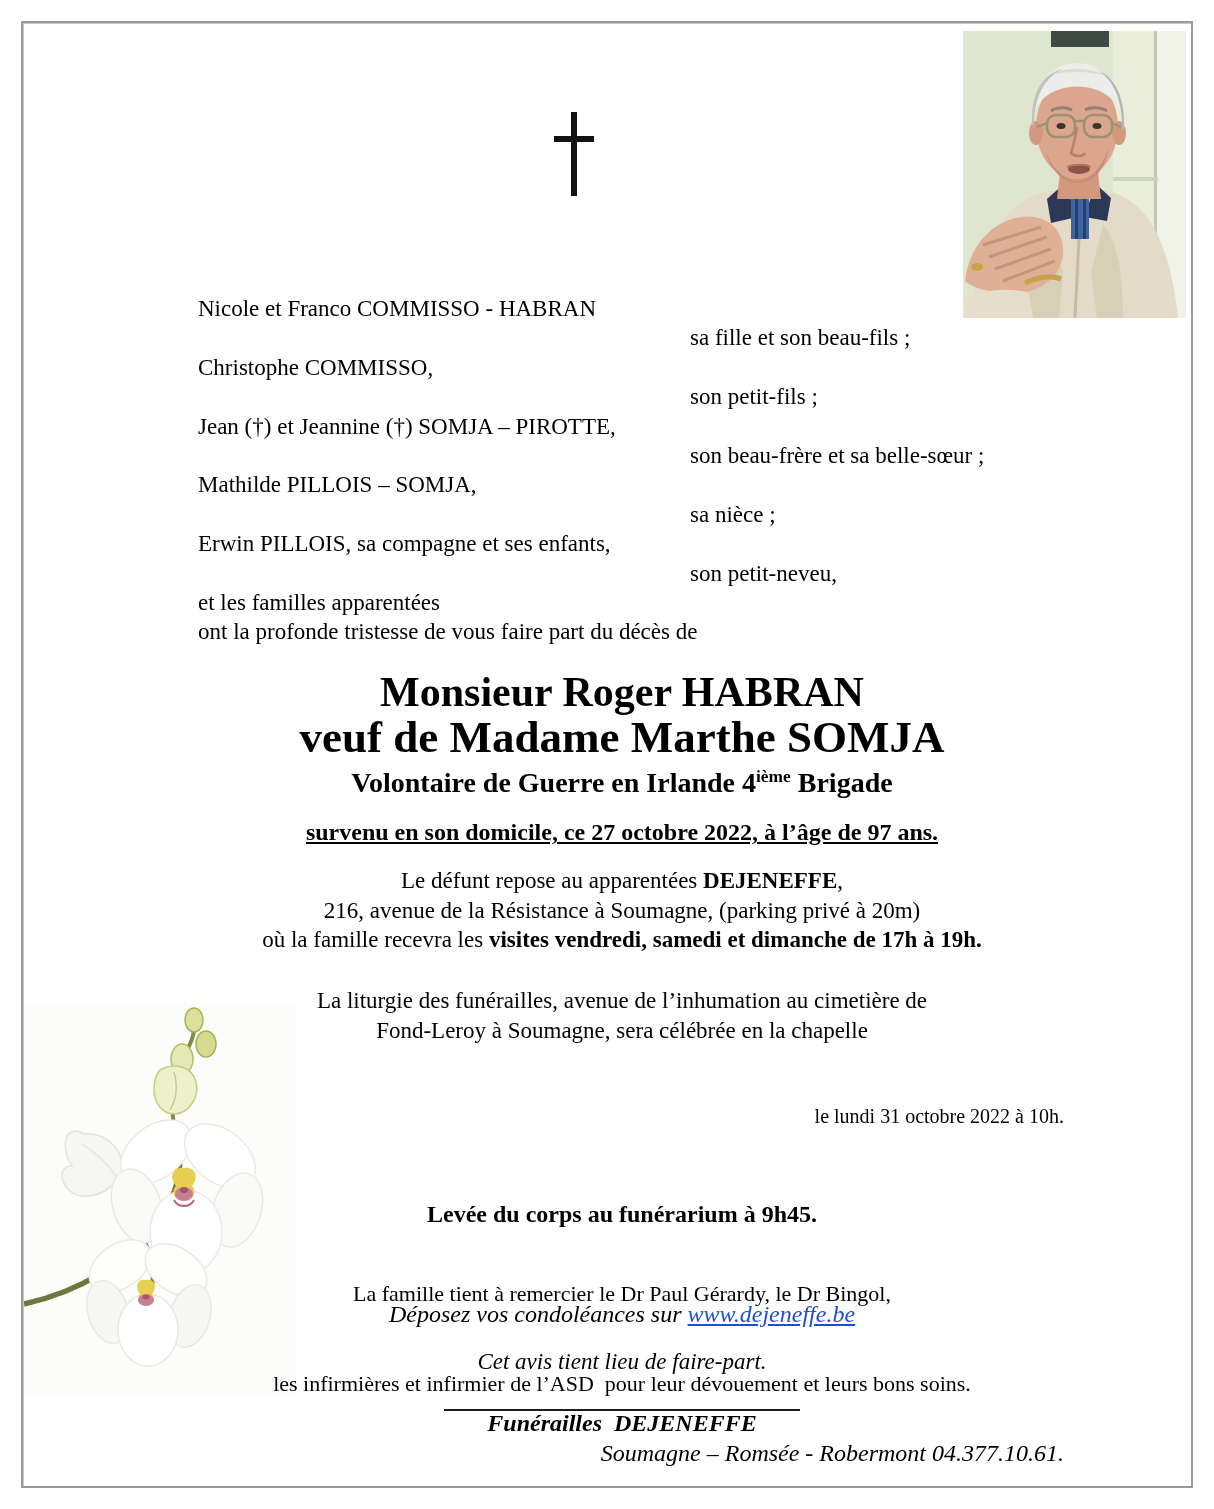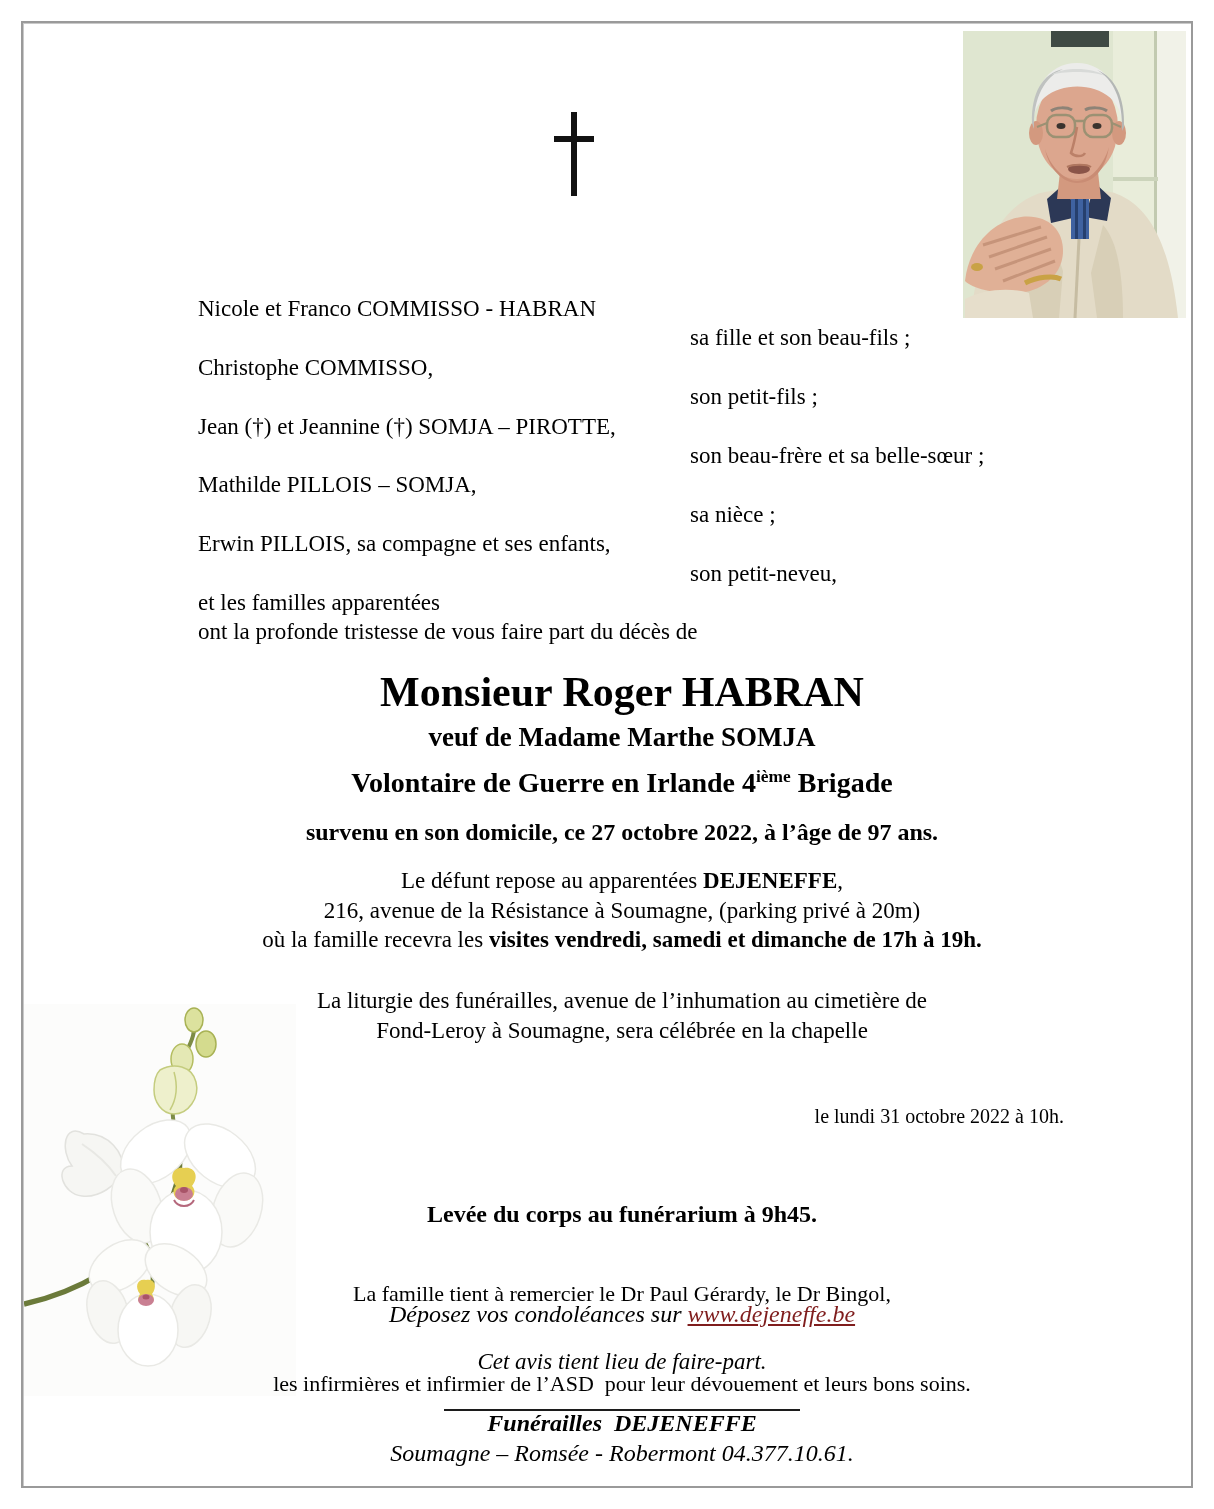--- a/index.html
+++ b/index.html
@@ -22,38 +22,38 @@
 
   .family{
     position:absolute;left:198px;top:294px;right:40px;
     font-size:23px;line-height:29.4px;white-space:nowrap;
   }
   .fam-rel{padding-left:492px;}
 
   .centered{position:absolute;left:180px;right:150px;text-align:center;}
   .title-block{top:668px;}
   .t1{font-size:42px;font-weight:bold;line-height:48px;}
-  .t2{font-size:27px;font-weight:bold;line-height:42px;}
+  .t2{font-size:45px;font-weight:bold;line-height:42px;}
   .t3{font-size:28px;font-weight:bold;line-height:38px;}
   .t3 sup{font-size:0.62em;}
-  .t4{font-size:24px;font-weight:bold;line-height:32px;margin-top:14px;}
+  .t4{font-size:24px;font-weight:bold;line-height:32px;margin-top:14px;text-decoration:underline;}
 
   .repose{top:866px;font-size:23px;line-height:29.5px;}
   .liturgy{top:986px;font-size:23px;line-height:29.5px;}
   .b{font-weight:bold;}
   .date-line{top:1098px;font-size:20px;font-weight:normal;line-height:36px;text-align:right;}
   .levee-line{top:1198px;font-size:24px;font-weight:bold;line-height:32px;}
   .thanks{top:1219px;font-size:22px;line-height:30px;white-space:pre-wrap;}
   .condolences{top:1298px;font-size:24px;font-style:italic;line-height:32px;}
   .condolences a{text-decoration:underline;}
   .notice-line{top:1347px;font-size:23px;font-style:italic;line-height:30px;}
   .separator{top:1397px;}
   .separator span{display:inline-block;width:356px;border-top:2px solid #1c1c1c;}
   .funeral-name{top:1408px;font-size:24px;font-weight:bold;font-style:italic;line-height:30px;white-space:pre-wrap;}
-  .funeral-address{top:1438px;font-size:24px;font-style:italic;line-height:30px;}
+  .funeral-address{top:1438px;font-size:24px;font-style:italic;line-height:30px;text-align:right;}
 </style>
 </head>
 <body>
 
 <div class="page">
 
   <div class="frame"></div>
 
   <div class="cross">
     <svg width="44" height="92" viewBox="0 0 44 92">
@@ -196,21 +196,21 @@
 
   <div class="centered date-line">le lundi 31 octobre 2022 à 10h.</div>
   <div class="centered levee-line">Levée du corps au funérarium à 9h45.</div>
 
   <div class="centered thanks">
     <div>La famille tient à remercier le Dr Paul Gérardy, le Dr Bingol,</div>
     <div>les infirmières et infirmier de l’ASD  pour leur dévouement et leurs bons soins.</div>
   </div>
 
   <div class="centered condolences">
-    <span>Déposez vos condoléances sur </span><a href="#" style="color:#7f1d1d;">www.dejeneffe.be</a>
+    <span>Déposez vos condoléances sur </span><a href="#" style="color:#1d4ed8;">www.dejeneffe.be</a>
   </div>
 
   <div class="centered notice-line">Cet avis tient lieu de faire-part.</div>
 
   <div class="centered separator"><span></span></div>
   <div class="centered funeral-name">Funérailles  DEJENEFFE</div>
   <div class="centered funeral-address">Soumagne – Romsée - Robermont 04.377.10.61.</div>
 
 </div>
 

